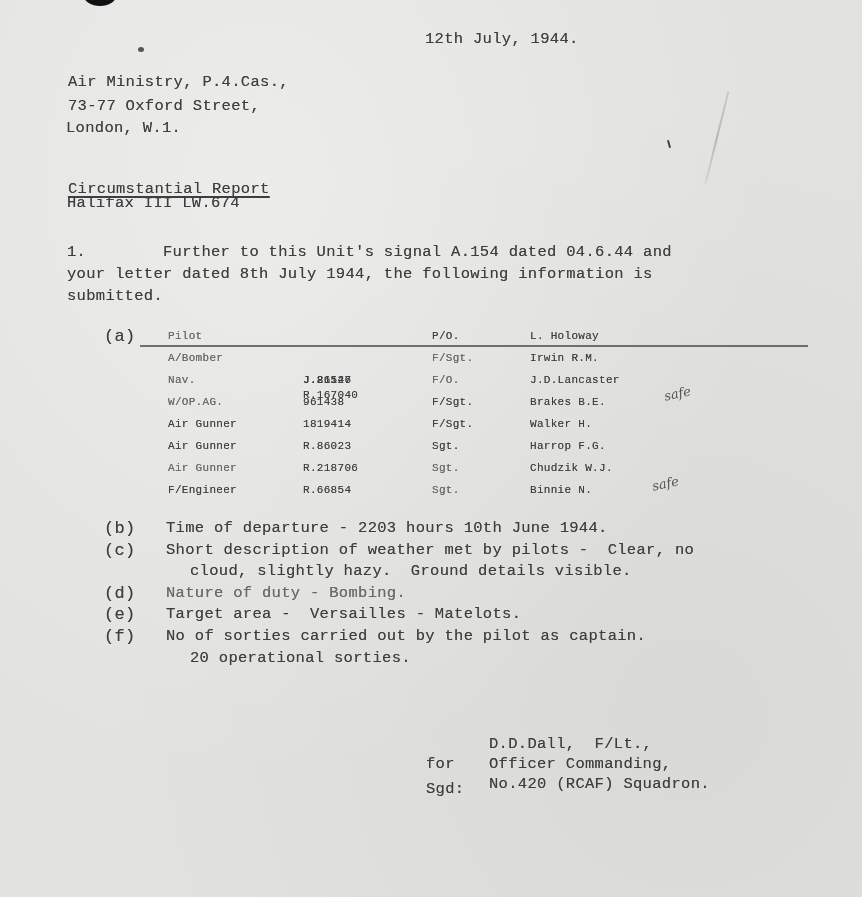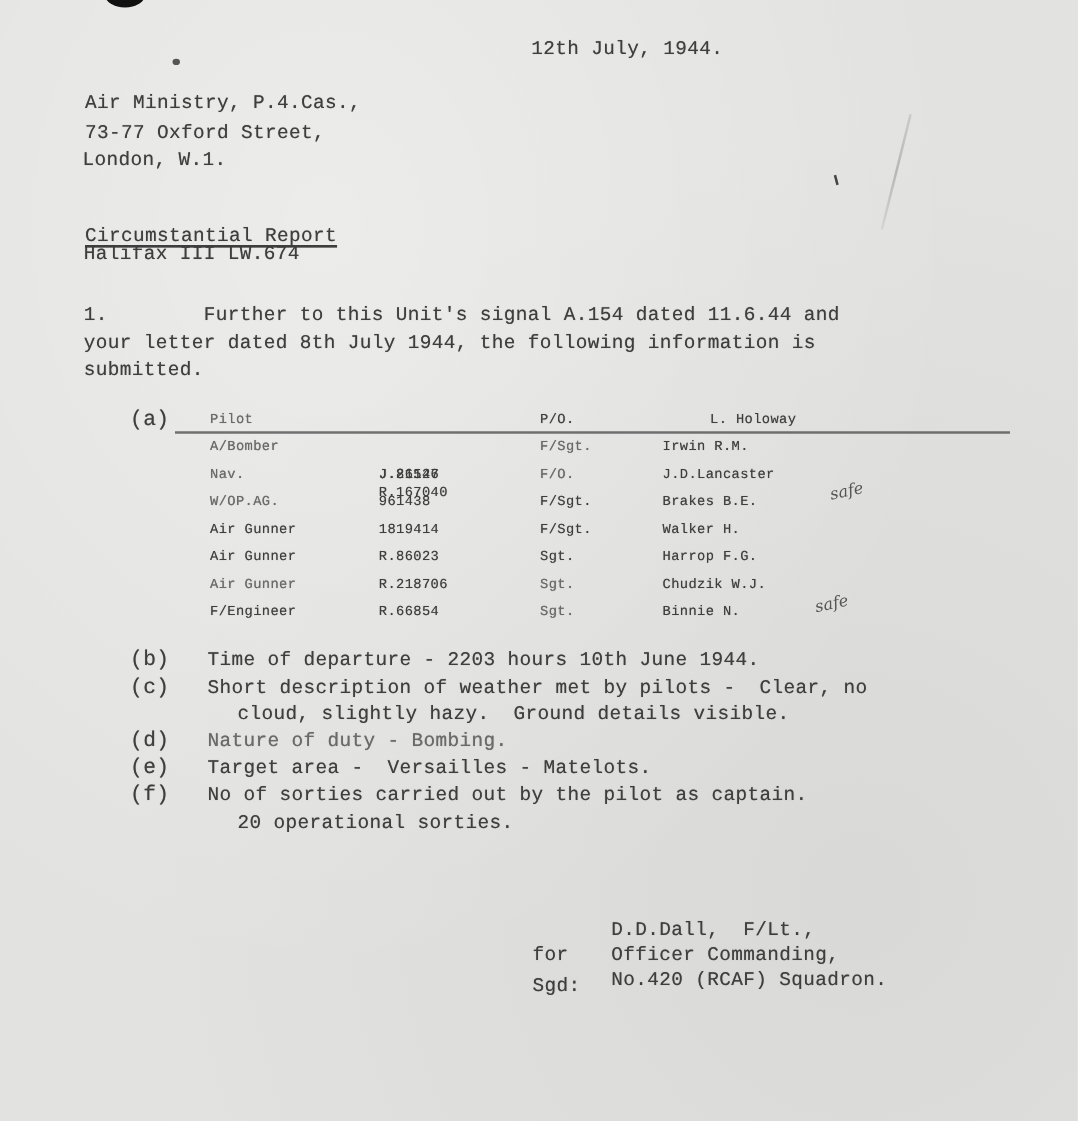--- a/index.html
+++ b/index.html
@@ -102,34 +102,34 @@
     <div class="t" style="left:66px; top:119px;">London, W.1.</div>
   </div>
 
   <div>
     <div class="t underline" style="left:68px; top:180px;">Circumstantial Report</div>
     <div class="t" style="left:67px; top:194px;">Halifax III LW.674</div>
   </div>
 
   <div>
     <div class="t" style="left:67px; top:243px;">1.</div>
-    <div class="t" style="left:163px; top:243px;">Further to this Unit's signal A.154 dated 11.6.44 and</div>
+    <div class="t" style="left:163px; top:243px;">Further to this Unit's signal A.154 dated 04.6.44 and</div>
     <div class="t" style="left:67px; top:265px;">your letter dated 8th July 1944, the following information is</div>
     <div class="t" style="left:67px; top:287px;">submitted.</div>
   </div>
 
   <div class="grid">
     <div class="t" style="left:104px; top:328px; font-size:17px;">(a)</div>
     <div class="rule"></div>
 
     <div>
       <div class="t faint" style="left:168px; top:327px;">Pilot</div>
       <div class="t" style="left:303px; top:327px;margin-top:44px;">J.86147</div>
       <div class="t" style="left:432px; top:327px;text-align:center;">P/O.</div>
-      <div class="t" style="left:530px; top:327px;margin-left:38px;">L. Holoway</div>
+      <div class="t" style="left:530px; top:327px;">L. Holoway</div>
     </div>
     <div>
       <div class="t faint" style="left:168px; top:349px;">A/Bomber</div>
       <div class="t" style="left:303px; top:349px;margin-top:37px;">R.167040</div>
       <div class="t faint" style="left:432px; top:349px;">F/Sgt.</div>
       <div class="t" style="left:530px; top:349px;">Irwin R.M.</div>
     </div>
     <div>
       <div class="t faint" style="left:168px; top:371px;">Nav.</div>
       <div class="t" style="left:303px; top:371px;">J.21526</div>

